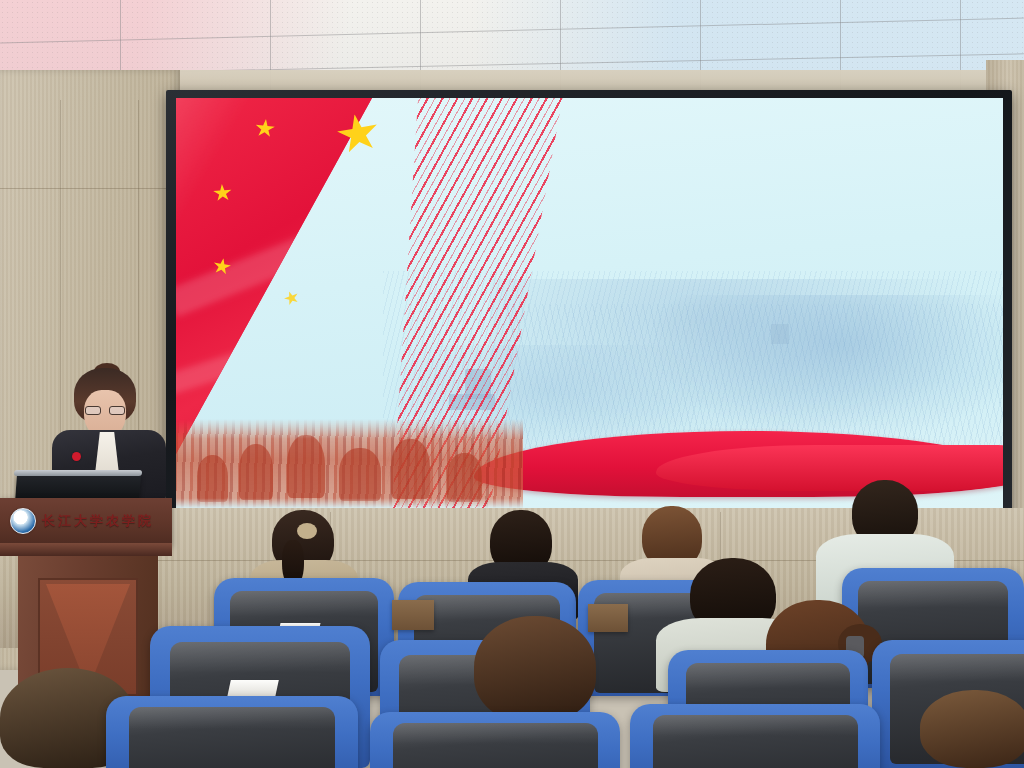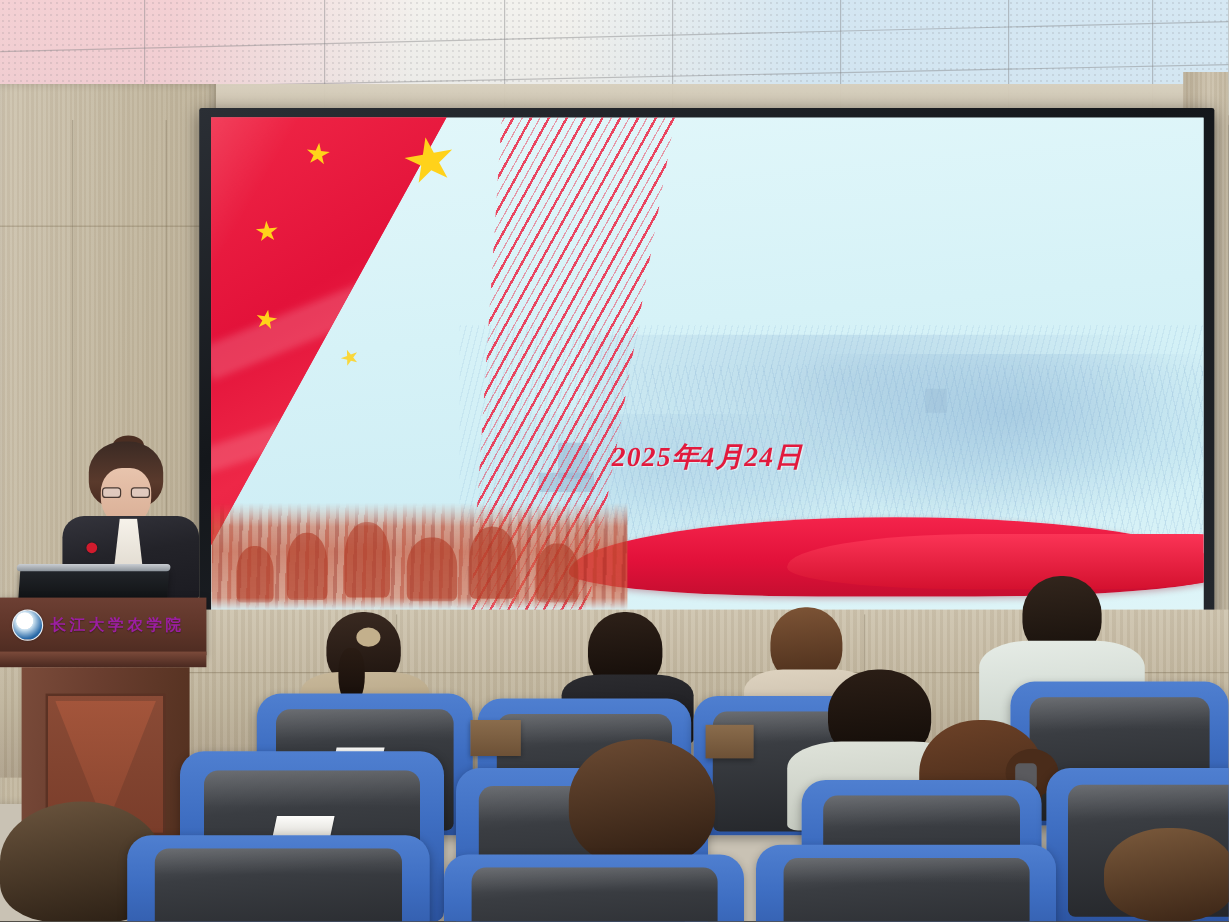--- a/index.html
+++ b/index.html
@@ -152,21 +152,21 @@
   .podium-panel{position:absolute; left:38px; top:578px; width:100px; height:118px;
       background:linear-gradient(180deg,#8a4b36,#7a3d2a); border:2px solid #5b3224;}
   .podium-tri  {position:absolute; left:46px; top:584px; width:84px; height:106px;
       background:linear-gradient(180deg,#a8573c,#8c4630);
       clip-path:polygon(0 0,100% 0,50% 100%); opacity:.85;}
   .podium-logo {position:absolute; left:10px; top:508px; width:26px; height:26px;
       border-radius:50%; background:radial-gradient(circle at 40% 35%, #ffffff 0 32%, #cfe4f2 34%, #2a6aa8 70%, #1d4e80 100%);
       border:1.6px solid #e8eef4; box-shadow:0 0 2px rgba(0,0,0,.3);}
   .podium-text {position:absolute; left:42px; top:510px; width:122px; height:22px;
       font-family:"Liberation Serif", serif; font-size:13px; font-weight:bold;
-      color:#a21caf; letter-spacing:3px; line-height:22px; white-space:nowrap;
+      color:#7f1d1d; letter-spacing:3px; line-height:22px; white-space:nowrap;
       text-shadow:0 1px 1px rgba(0,0,0,.35); opacity:.9;}
 
   
   .seat { position:absolute; }
   .seat .frame { position:absolute; inset:0;
       background:linear-gradient(180deg,#4f7fd0 0%, #3e6ec2 40%, #2d55a2 100%);
       border-radius:20px 20px 8px 8px; box-shadow:0 3px 8px rgba(0,0,0,.3); }
   .seat .back  { position:absolute; left:9%; top:11%; width:82%; height:86%;
       background:linear-gradient(175deg,#55585d 0%, #3a3d42 28%, #24262a 100%);
       border-radius:12px 12px 6px 6px; }
@@ -241,21 +241,20 @@
 
     <div class="relief">
       <div class="relief-fig" style="left:6%;bottom:8%;width:9%;height:52%;"></div>
       <div class="relief-fig" style="left:18%;bottom:10%;width:10%;height:62%;"></div>
       <div class="relief-fig" style="left:32%;bottom:12%;width:11%;height:70%;"></div>
       <div class="relief-fig" style="left:47%;bottom:9%;width:12%;height:58%;"></div>
       <div class="relief-fig" style="left:62%;bottom:11%;width:11%;height:66%;"></div>
       <div class="relief-fig" style="left:78%;bottom:8%;width:10%;height:54%;"></div>
     </div>
 
-    <div class="slide-date">2025年4月24日</div>
   </div>
 
   <div class="wall-below"></div>
   <div class="wall-seam" style="left:150px;top:560px;width:874px;"></div>
   <div class="wall-vseam" style="left:330px;top:512px;height:110px;"></div>
   <div class="wall-vseam" style="left:520px;top:512px;height:110px;"></div>
   <div class="wall-vseam" style="left:720px;top:512px;height:110px;"></div>
   <div class="wall-vseam" style="left:900px;top:512px;height:110px;"></div>
 
   <div class="speaker">

